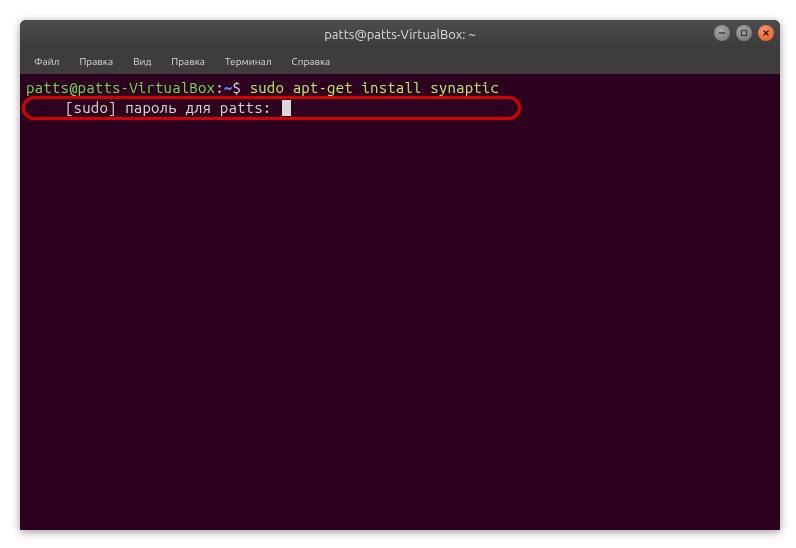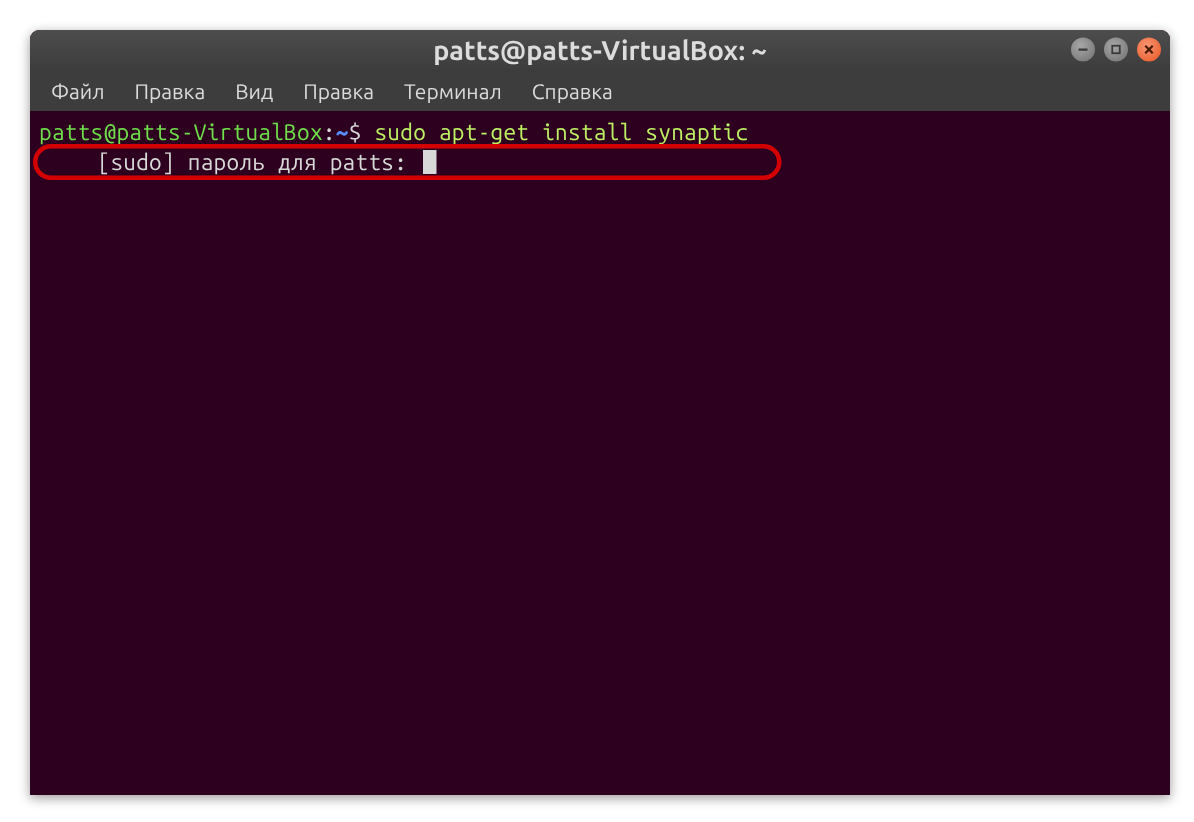--- a/index.html
+++ b/index.html
@@ -30,22 +30,22 @@
       height: 28px;
       background: linear-gradient(to bottom, #4d4d4d, #3c3c3c);
       display: flex;
       align-items: center;
       position: relative;
       border-radius: 6px 6px 0 0;
     }
     .title-text {
       color: #dcdcdc;
       font-family: Ubuntu, "DejaVu Sans", sans-serif;
-      font-size: 18px;
-      font-weight: bold;
+      font-size: 13px;
+      font-weight: normal;
       margin: 0 auto;
     }
     .window-controls {
       position: absolute;
       right: 6px;
       top: 5px;
       display: flex;
       gap: 6px;
     }
     .ctrl {
@@ -67,21 +67,21 @@
       height: 26px;
       background: #3d3d3d;
       display: flex;
       align-items: center;
       padding: 0 4px;
       gap: 0;
     }
     .menu-item {
       color: #dcdcdc;
       font-family: Ubuntu, "DejaVu Sans", sans-serif;
-      font-size: 14px;
+      font-size: 10px;
       padding: 4px 10px;
       cursor: pointer;
     }
     .terminal-body {
       padding: 4px 6px;
       font-size: 15px;
       line-height: 19px;
       letter-spacing: 0.2px;
       color: #d8d8d8;
     }

